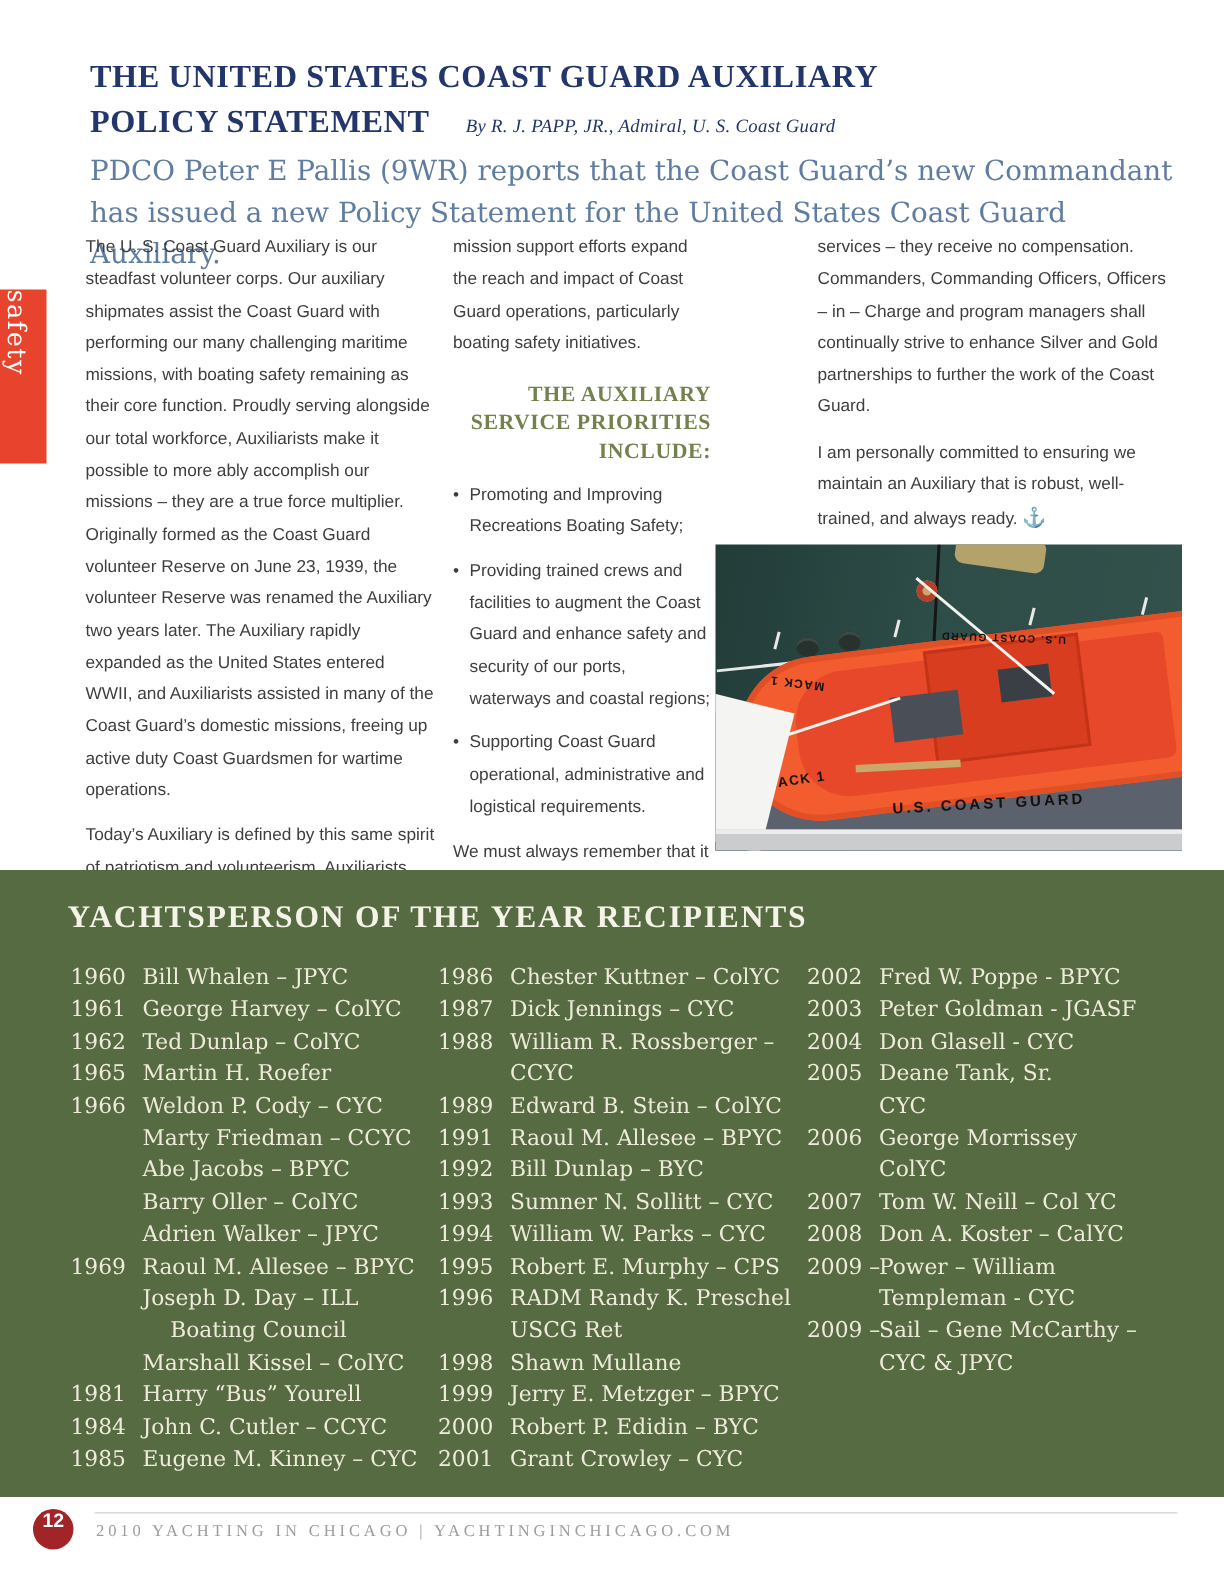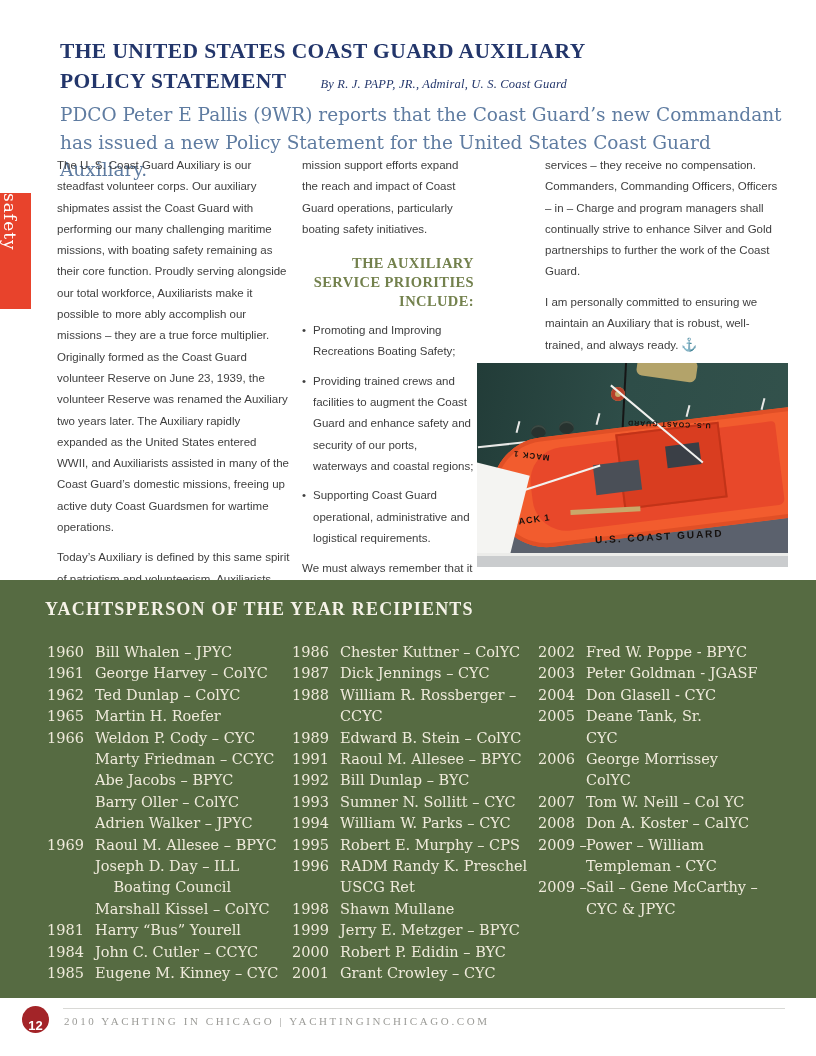--- a/index.html
+++ b/index.html
@@ -9,21 +9,21 @@
   
   .safety-tab{position:absolute;left:0;top:193px;width:31px;height:116px;background:#e8432c;
 0    display:flex;align-items:center;justify-content:center;}
   .safety-tab span{writing-mode:vertical-rl;color:#fff;font-family:"DejaVu Serif",serif;
     font-size:17px;letter-spacing:1px;}
 
   
   .header{position:absolute;left:60px;top:36px;width:724px;color:#23366b;}
   .title-line{font-family:"Liberation Serif",serif;font-weight:bold;font-size:21.5px;
     letter-spacing:.4px;line-height:30px;}
-  .title-row2{display:flex;align-items:baseline;gap:18px;}
+  .title-row2{display:flex;align-items:baseline;gap:8px;}
   .byline{font-family:"Liberation Serif",serif;font-style:italic;font-size:12.5px;
     font-weight:normal;letter-spacing:.2px;margin-left:16px;}
   .lede{position:absolute;left:60px;top:101px;width:722px;font-family:"DejaVu Serif",serif;
     font-size:18.5px;line-height:27.5px;color:#5f7ca1;}
 
   
   .bodytext{font-size:11.5px;line-height:21.3px;color:#3e3e3e;}
   .col1{position:absolute;left:57px;top:155px;width:233px;}
   .col2{position:absolute;left:302px;top:155px;width:230px;}
   .col3{position:absolute;left:545px;top:155px;width:239px;}
@@ -70,34 +70,34 @@
     box-shadow:inset 0 2px 0 #3c4a44;}
   .cable{position:absolute;height:1.5px;background:#f2f2ef;}
   .hull-strip{position:absolute;left:0;bottom:0;width:100%;height:11px;background:#caccce;
     border-top:3px solid #ececea;}
   .ship-corner{position:absolute;left:-18px;bottom:4px;width:60px;height:96px;background:#f4f4f2;
     transform:rotate(14deg);}
 
   
   .green-band{position:absolute;left:0;top:580px;width:816px;height:418px;background:#566b42;}
   .rec-title{margin:0;padding:19px 0 0 45px;font-family:"Liberation Serif",serif;font-weight:bold;
-    font-size:18px;letter-spacing:1.2px;color:#f5f2e7;}
+    font-size:21px;letter-spacing:1.2px;color:#f5f2e7;}
   .rec-col{position:absolute;top:62px;font-family:"DejaVu Serif",serif;font-size:14.5px;
     line-height:21.4px;color:#efeadb;}
   .rec-col-0{left:47px;width:245px;}
   .rec-col-1{left:292px;width:246px;}
   .rec-col-2{left:538px;width:252px;}
   .rec-entry{display:flex;}
   .rec-year{width:48px;flex:none;white-space:nowrap;}
   .rec-names{flex:1;}
 
   
   .footer-rule{position:absolute;left:63px;right:31px;top:1008px;height:1px;background:#d9d9d6;}
   .page-bubble{position:absolute;left:22px;top:1006px;width:27px;height:27px;border-radius:50%;
-    background:#a32428;color:#fff;display:flex;align-items:flex-end;justify-content:center;
+    background:#a32428;color:#fff;display:flex;align-items:flex-start;justify-content:center;
     font-size:13px;font-weight:bold;}
   .footer-text{position:absolute;left:64px;top:1015px;font-family:"Liberation Serif",serif;
     font-size:11px;letter-spacing:2.6px;color:#9c9c98;}
 </style>
 </head>
 <body>
 
 <div class="page">
 
   <div class="safety-tab">

